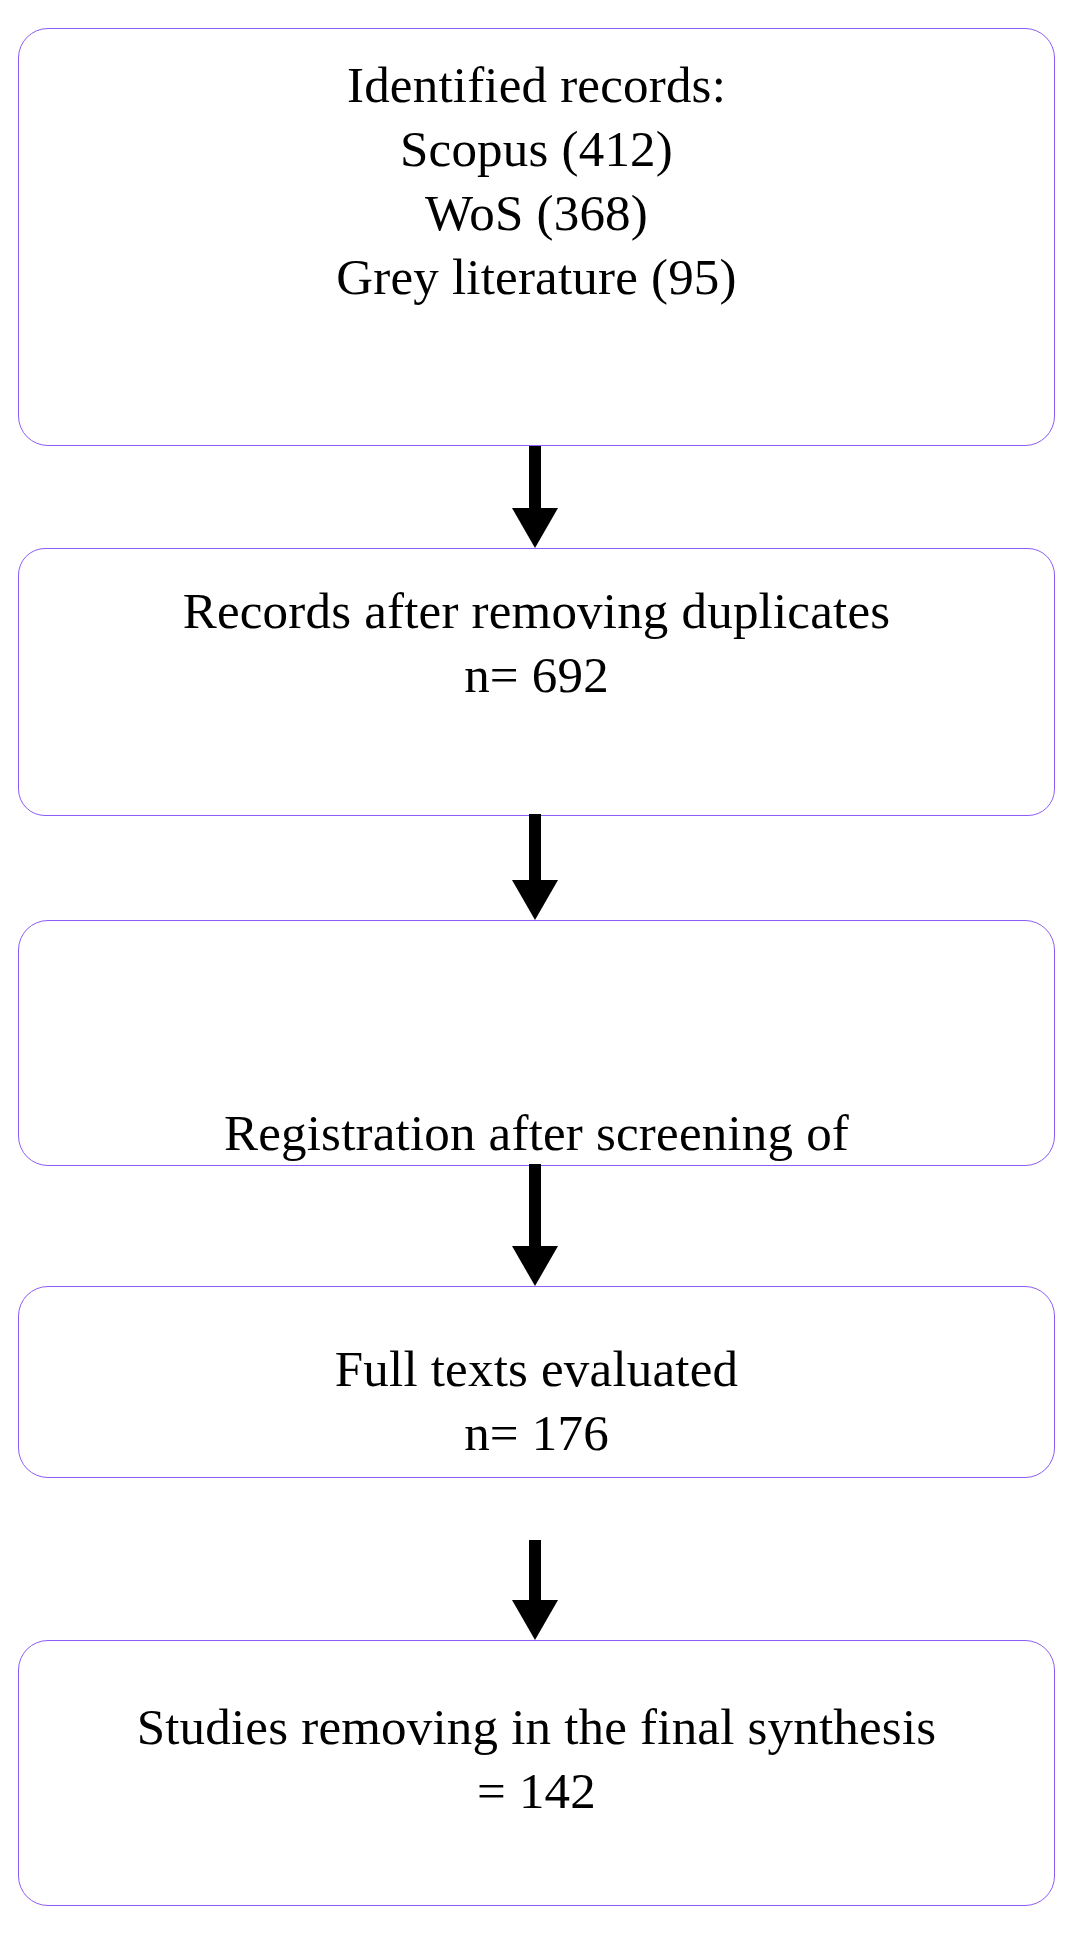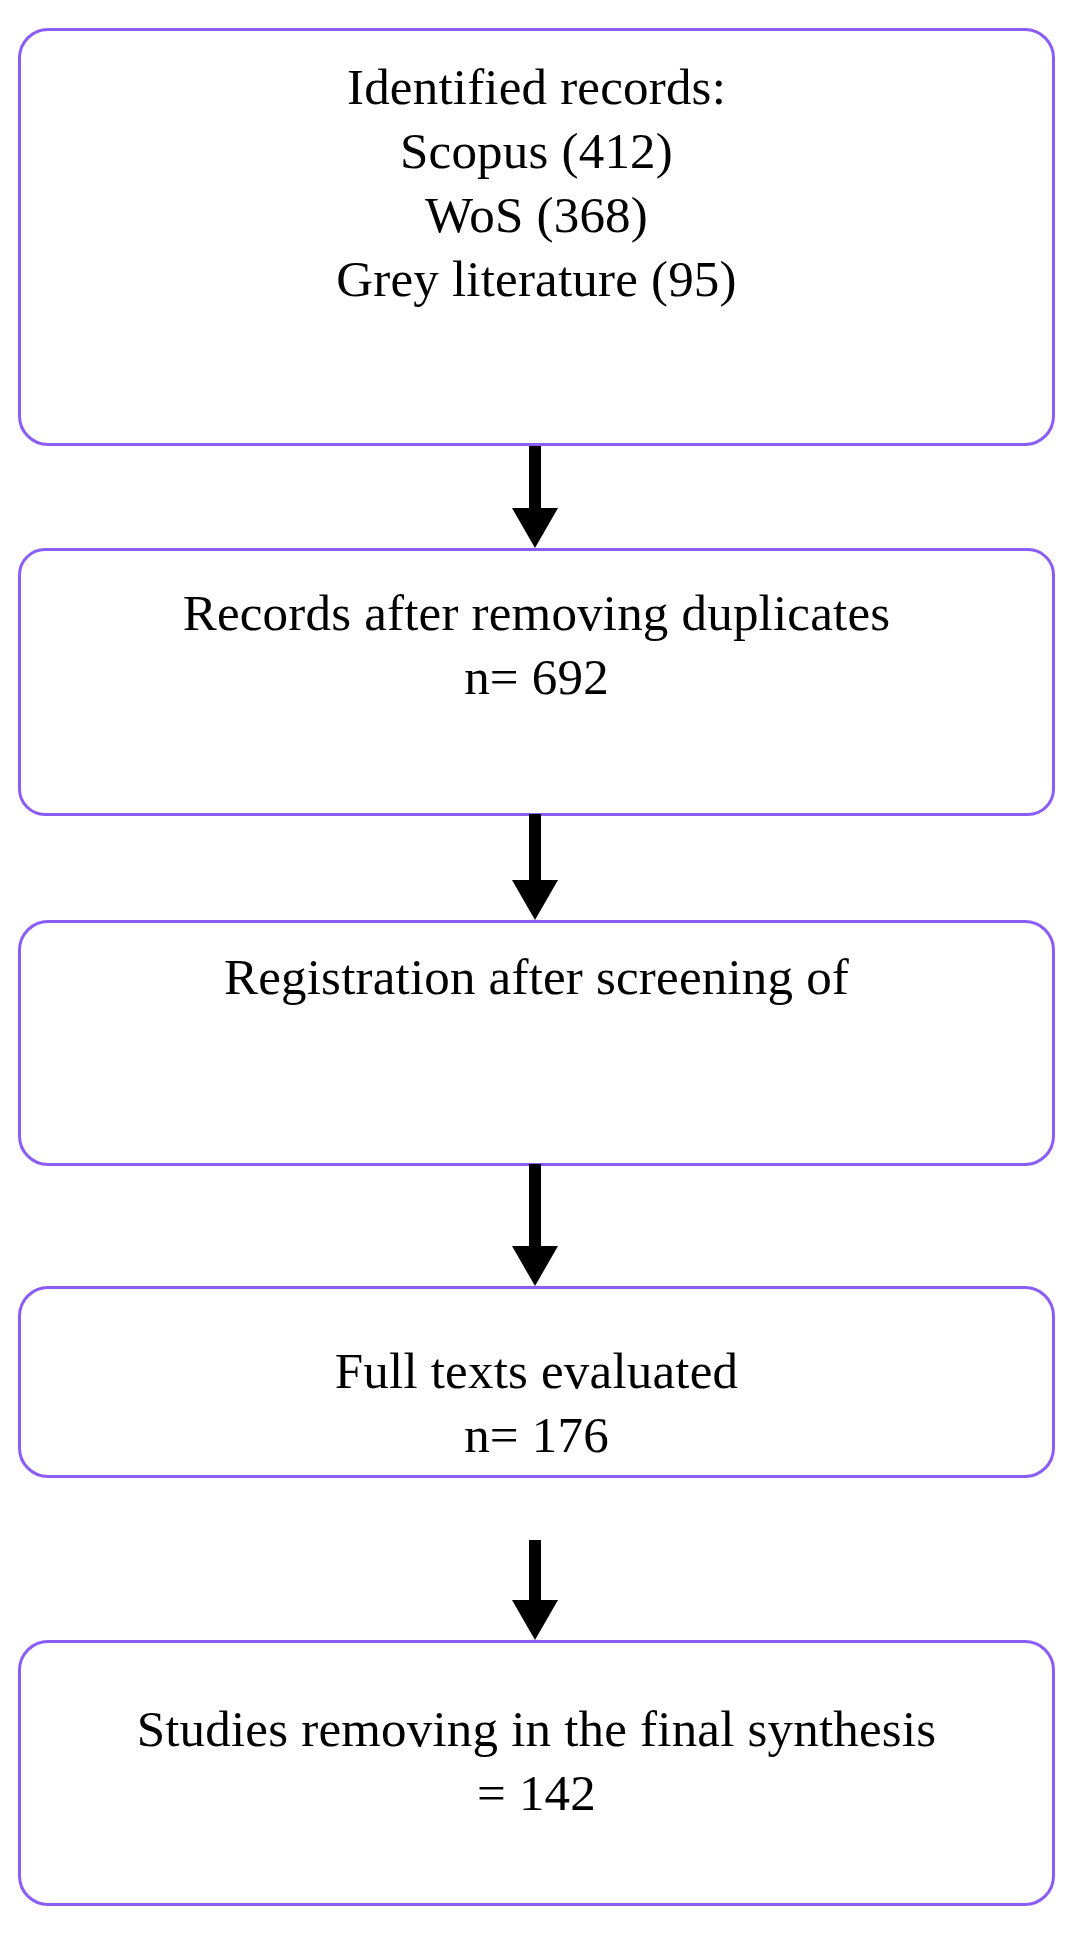--- a/index.html
+++ b/index.html
@@ -16,21 +16,21 @@
     position: relative;
     width: 1074px;
     height: 1936px;
     background: #ffffff;
     overflow: hidden;
   }
 
   .node-box {
     position: absolute;
     box-sizing: border-box;
-    border: 3px solid #8b5cf6;
+    border: 1px solid #8b5cf6;
     border-radius: 30px;
     background: #ffffff;
     display: flex;
     flex-direction: column;
     align-items: center;
     justify-content: flex-start;
   }
 
   .node-lines {
     width: 100%;
@@ -44,21 +44,21 @@
     font-size: 51px;
     line-height: 64px;
     white-space: nowrap;
     text-align: center;
     letter-spacing: 0.2px;
   }
 
   
   #box-identified   { left: 18px;  top: 28px;   width: 1037px; height: 418px; padding-top: 24px; }
   #box-duplicates   { left: 18px;  top: 548px;  width: 1037px; height: 268px; padding-top: 30px; border-radius: 27px; }
-  #box-screening    { left: 18px;  top: 920px;  width: 1037px; height: 246px; padding-top: 22px; }
+  #box-screening    { left: 18px;  top: 920px;  width: 1037px; height: 246px; padding-top: 22px; justify-content: flex-end; }
   #box-fulltext     { left: 18px;  top: 1286px; width: 1037px; height: 192px; padding-top: 50px; }
   #box-included     { left: 18px;  top: 1640px; width: 1037px; height: 266px; padding-top: 54px; }
 
   
   .arrow {
     position: absolute;
     width: 56px;
     left: 507px;
   }
   .arrow .shaft {

